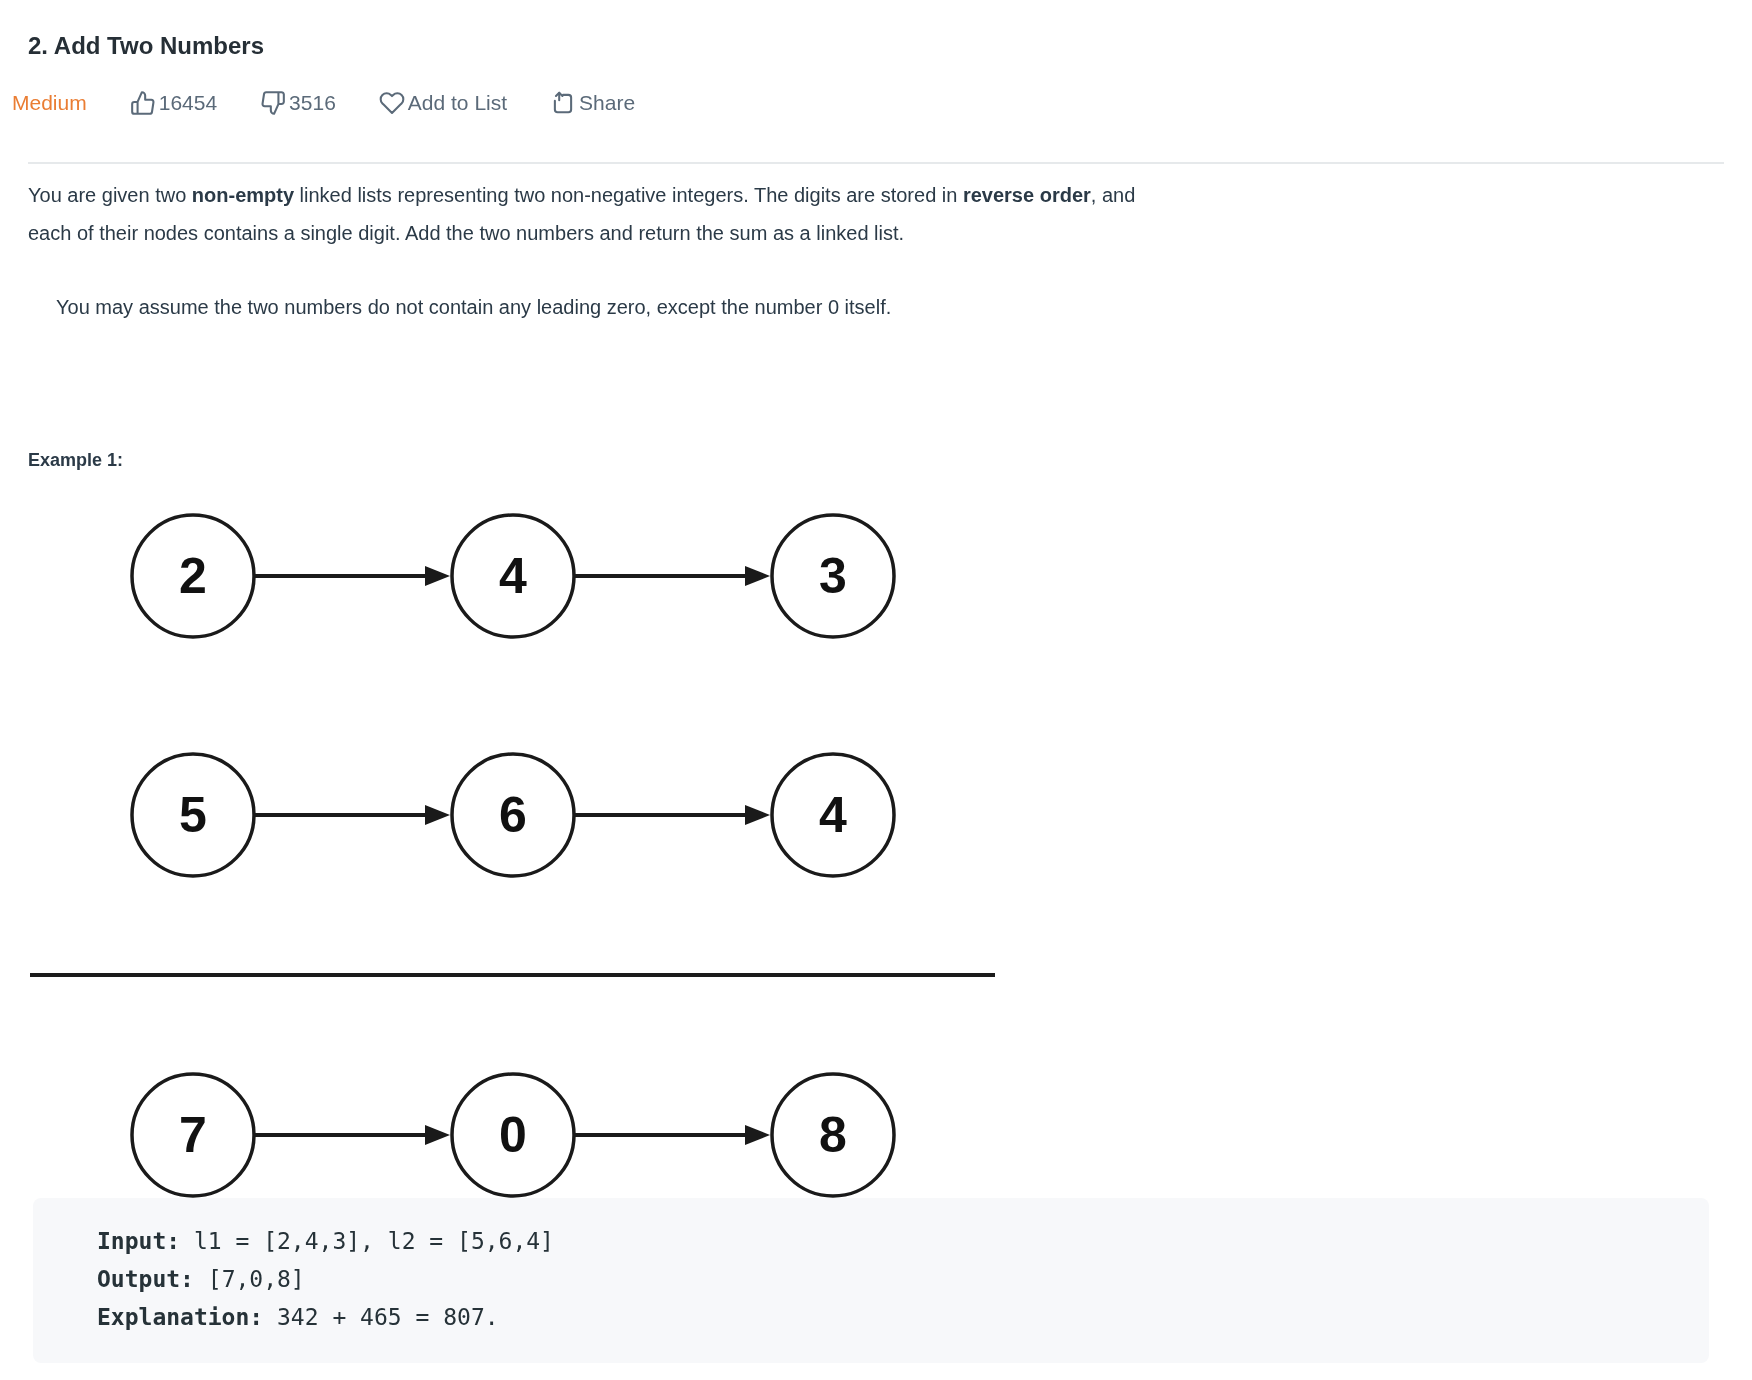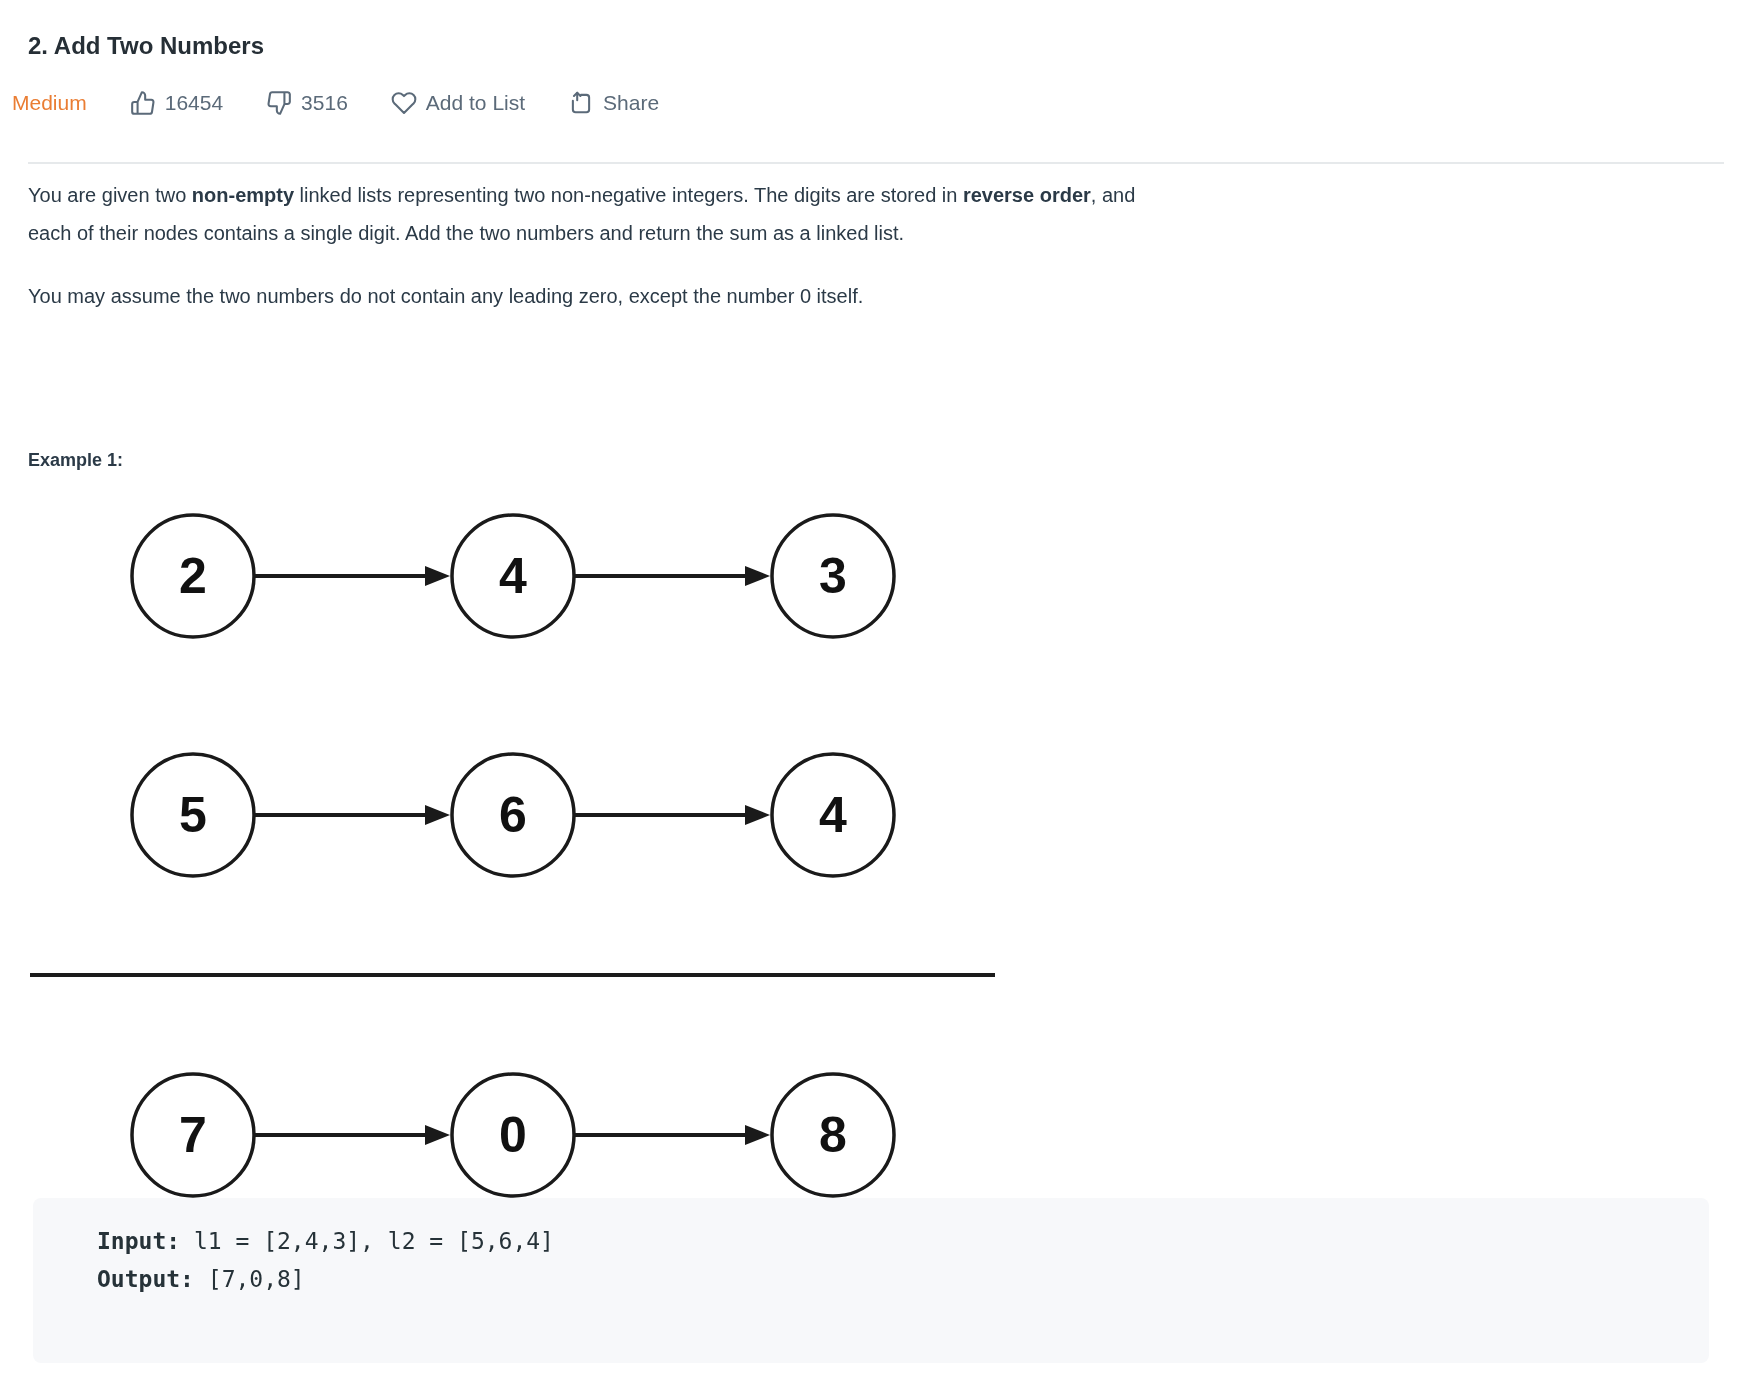--- a/index.html
+++ b/index.html
@@ -5,27 +5,27 @@
   html,body{margin:0;padding:0;}
   body{
     width:1752px;height:1380px;position:relative;background:#ffffff;
     font-family:"Liberation Sans", sans-serif;color:#27333d;overflow:hidden;
   }
   .abs{position:absolute;}
   
   .page-title{left:28px;top:28px;font-size:24px;line-height:36px;font-weight:700;color:#262f36;}
   .meta-row{left:12px;top:86px;height:34px;display:flex;align-items:center;gap:43px;}
   .difficulty{color:#ea7d33;font-size:21px;font-weight:400;}
-  .meta-item{display:flex;align-items:center;gap:9px;color:#5b6a79;font-size:21px;cursor:pointer;}
+  .meta-item{display:flex;align-items:center;gap:3px;color:#5b6a79;font-size:21px;cursor:pointer;}
   .meta-item svg{display:block;}
   .hdr-divider{left:28px;top:162px;width:1696px;height:2px;background:#e6e9eb;}
   
   .desc{left:28px;top:176px;font-size:20px;line-height:38px;color:#2b3a47;white-space:nowrap;}
   .desc b{font-weight:700;}
-  .p2{top:277px;}
+  .p2{top:288px;margin-left:28px;}
   .example-heading{left:28px;top:450px;font-size:18px;font-weight:700;color:#2b3a47;}
   
   .diagram{left:0;top:455px;}
   
   .code-block{
     left:33px;top:1198px;width:1676px;height:165px;background:#f7f8fa;
     border-radius:8px;box-sizing:border-box;padding:24px 20px 0 20px;
   }
   .code-line{
     font-family:"DejaVu Sans Mono","Liberation Mono",monospace;
@@ -142,13 +142,14 @@
     <g>
       <circle cx="833" cy="680" r="61" fill="#ffffff" stroke="#1a1a1a" stroke-width="3.5"></circle>
       <text x="833" y="697" text-anchor="middle" font-family="&quot;Liberation Sans&quot;, sans-serif" font-size="50" font-weight="700" fill="#111111">8</text>
     </g>
     <line x1="30" y1="520" x2="995" y2="520" stroke="#1b1b1b" stroke-width="4"></line>
   </svg>
 
 <div class="abs code-block">
   <div class="code-line"><span class="lbl">Input:</span><span> l1 = [2,4,3], l2 = [5,6,4]</span></div>
   <div class="code-line"><span class="lbl">Output:</span><span> [7,0,8]</span></div>
+  <div class="code-line"><span class="lbl">Explanation:</span><span> 342 + 465 = 807.</span></div>
 </div>
 
 </body></html>

